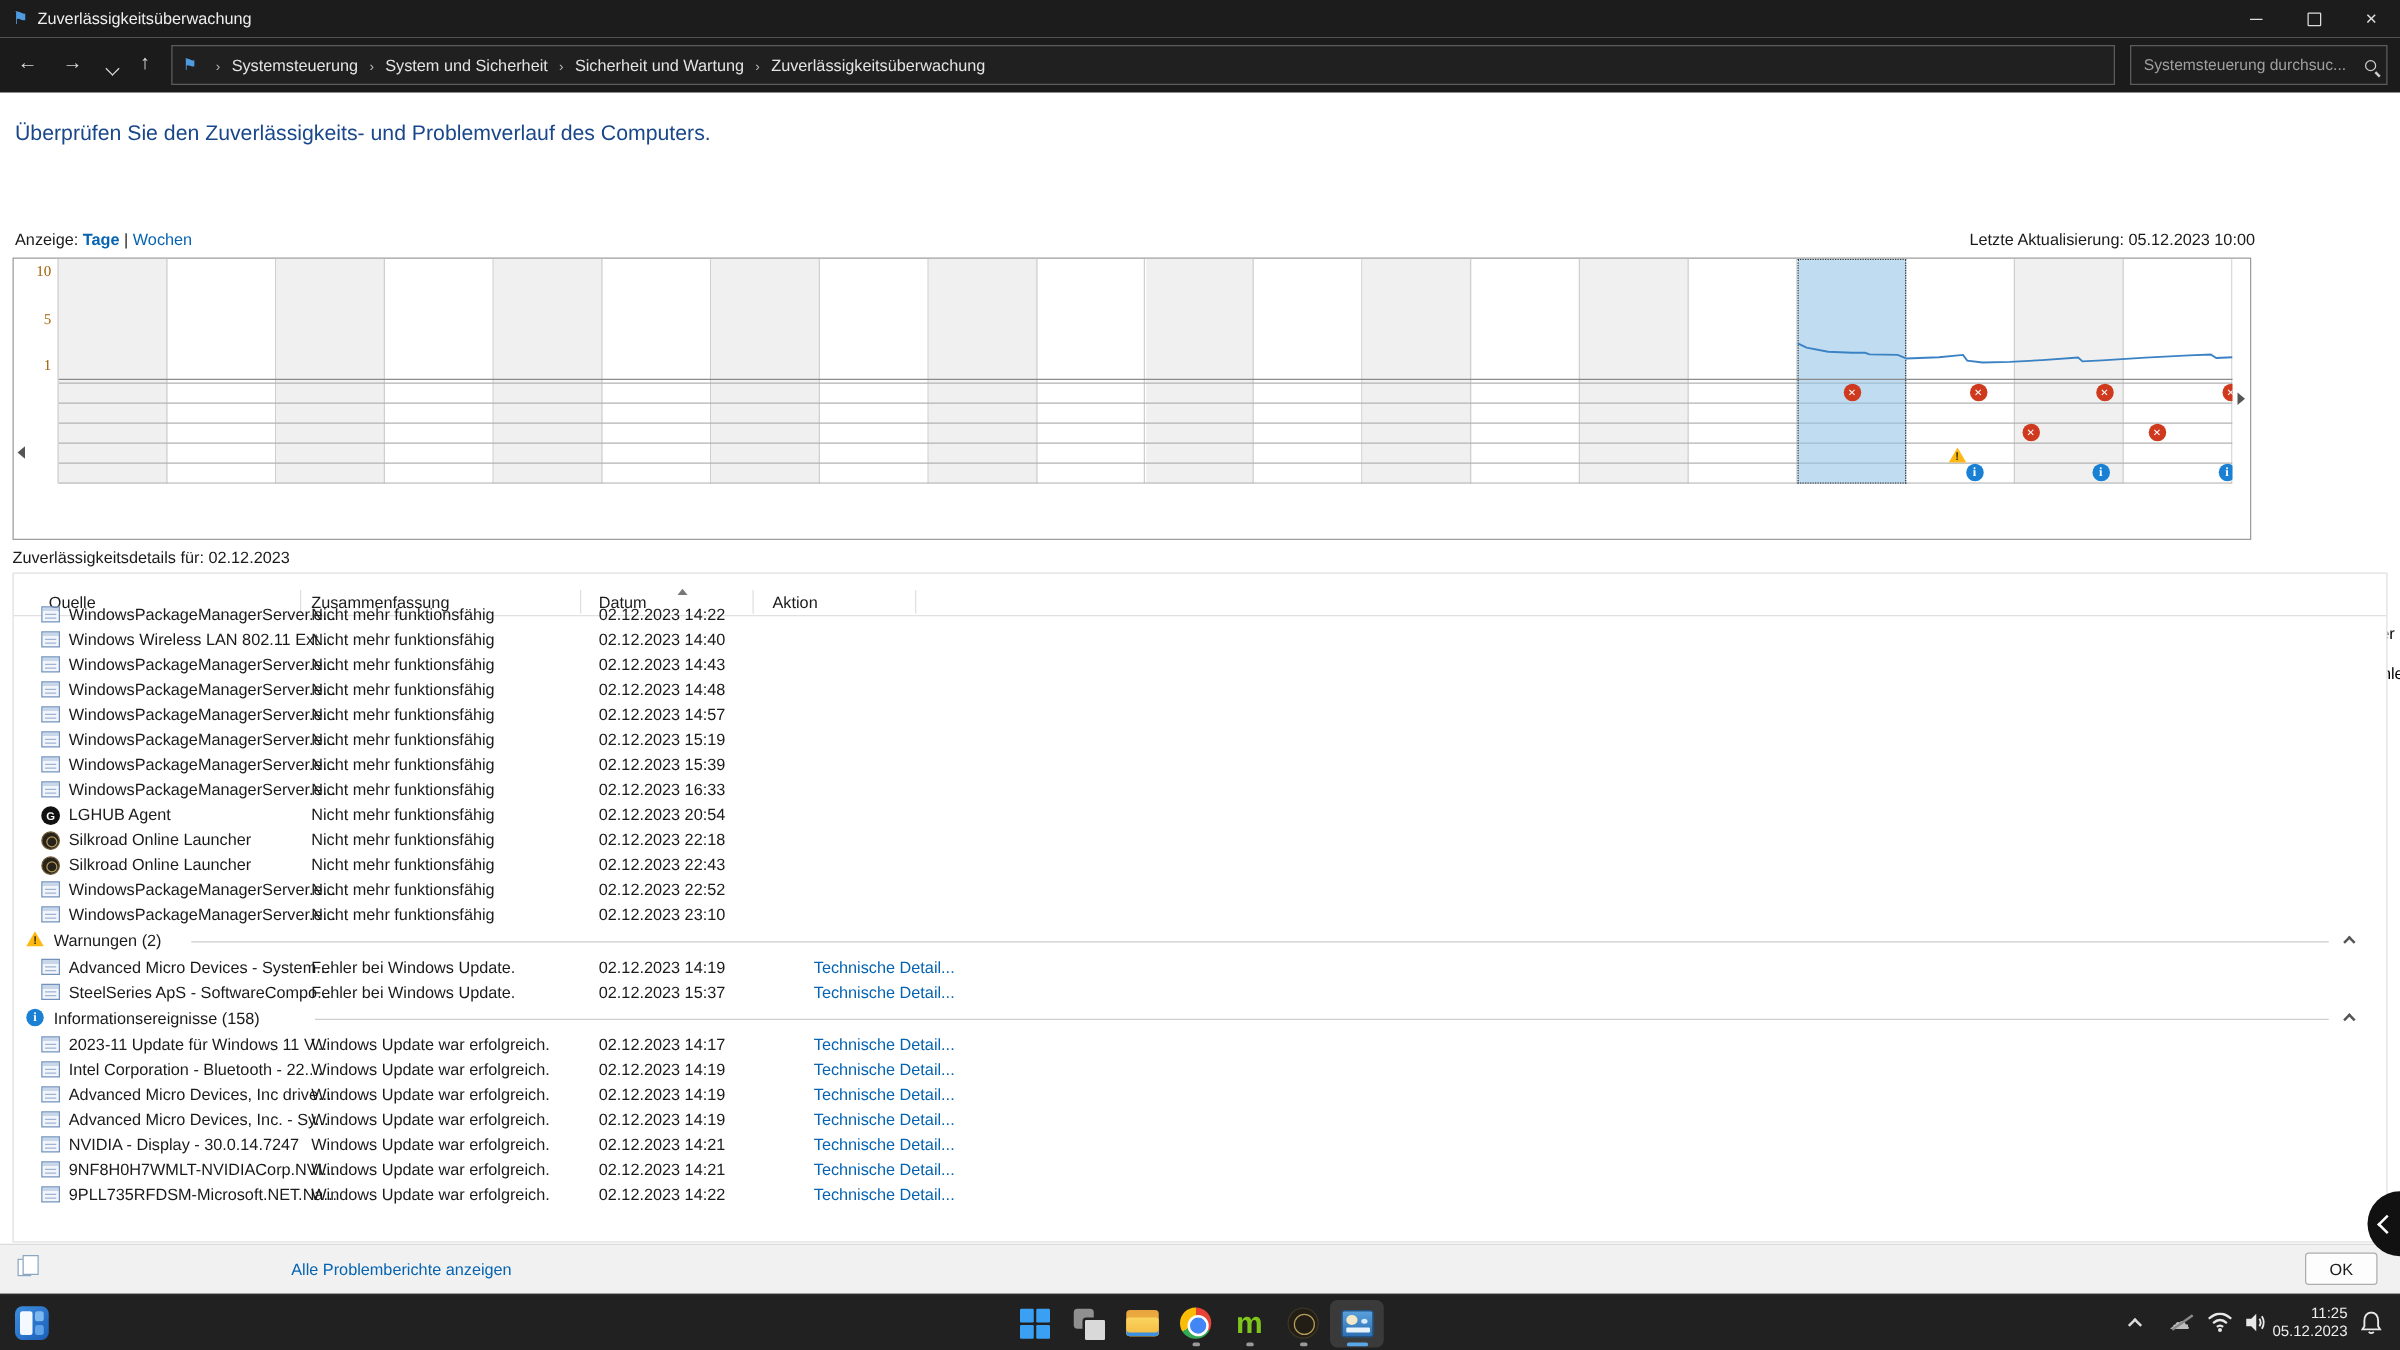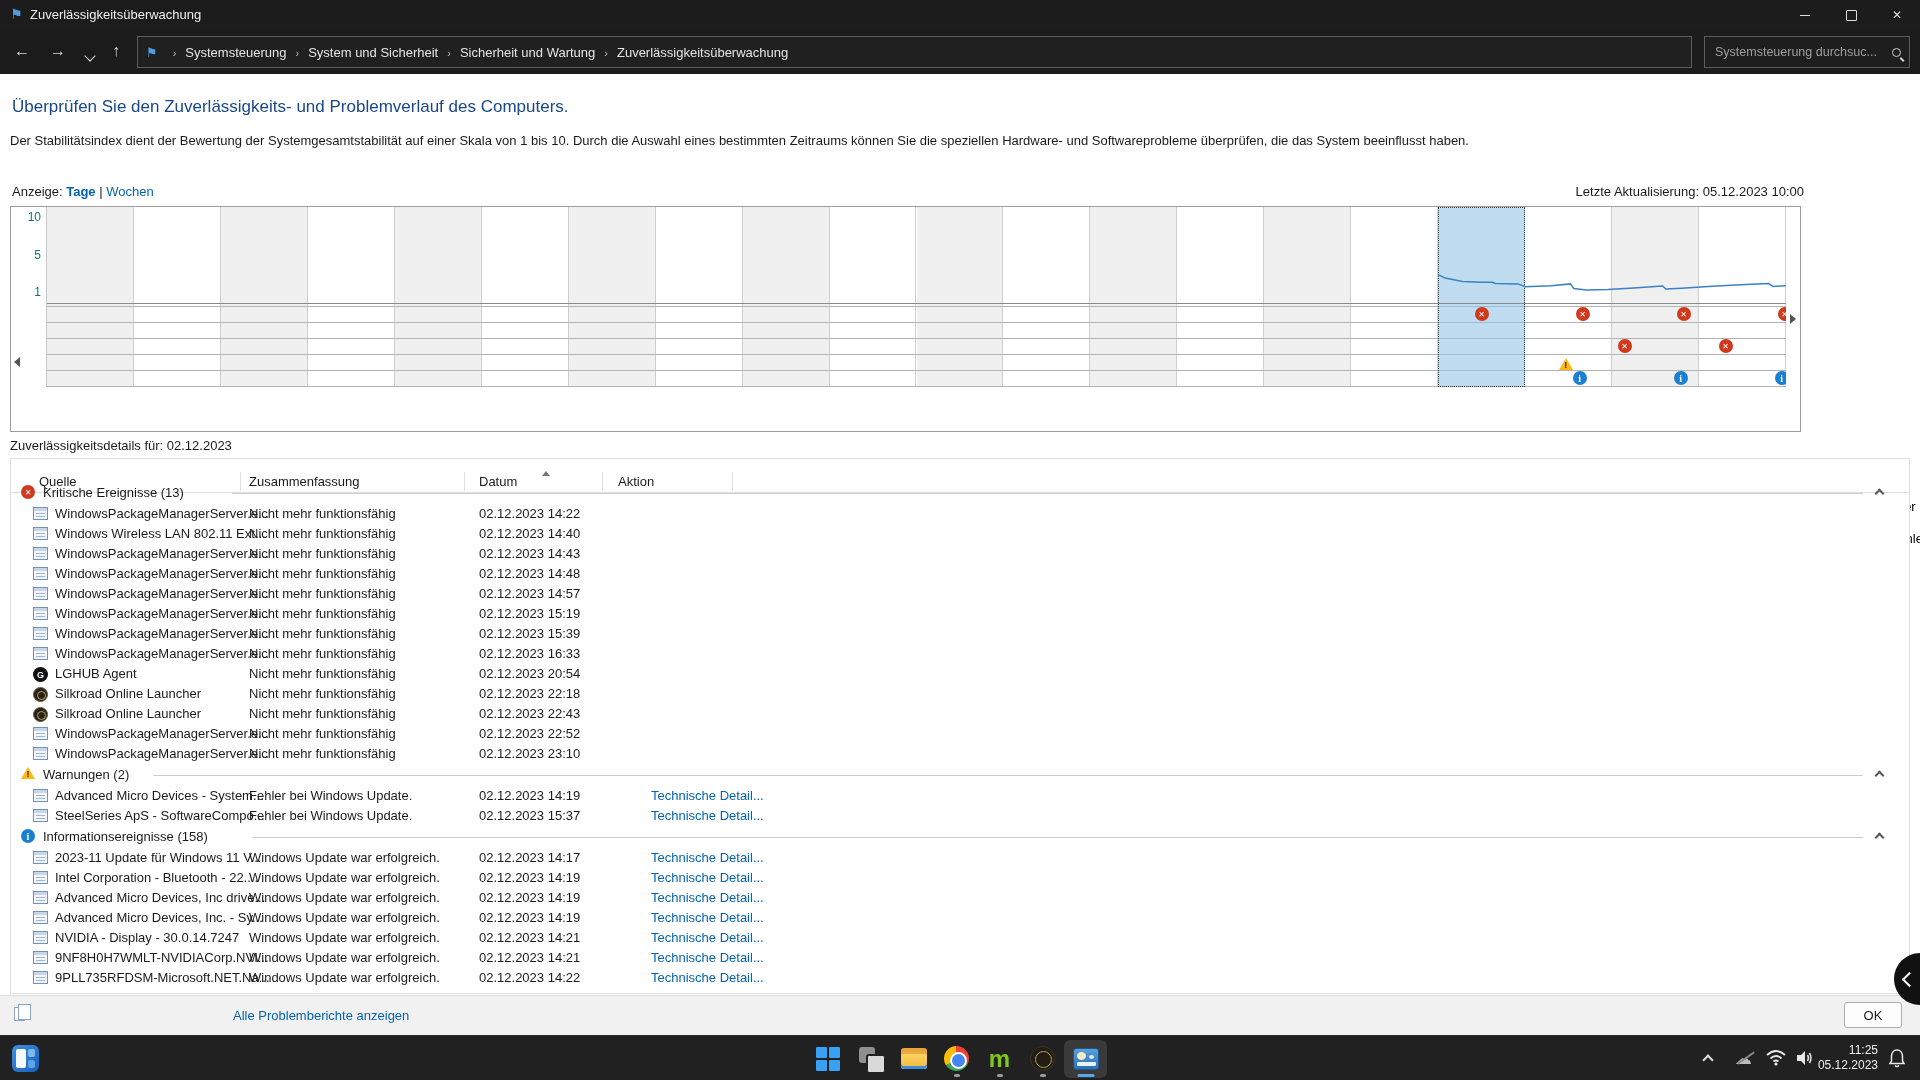--- a/index.html
+++ b/index.html
@@ -35,21 +35,21 @@
   #page-title{position:absolute;left:12px;top:97px;font-size:17px;color:#19478a;}
   #page-sub{position:absolute;left:10px;top:133px;font-size:13px;color:#1a1a1a;width:1880px;}
   #viewrow{position:absolute;left:12px;top:184px;font-size:13px;color:#1a1a1a;}
   #viewrow .lnk{color:#0563b1;}
   #viewrow .sel{font-weight:bold;}
   #lastupd{position:absolute;right:116px;top:184px;font-size:13px;color:#1a1a1a;}
 
   
   #chartbox{position:absolute;left:10px;top:206px;width:1791px;height:226px;border:1px solid #9d9d9d;background:#fff;}
   #yaxis{position:absolute;left:0;top:0;width:36px;height:180px;border-right:1px solid #c9c9c9;}
-  .ytick{position:absolute;right:5px;font-size:12px;color:#0f766e;}
+  .ytick{position:absolute;right:5px;font-size:12px;color:#a16207;font-family:Liberation Serif, serif;}
   #plot{position:absolute;left:36px;top:0;width:1739px;height:180px;overflow:hidden;}
   .day-col{position:absolute;top:0;height:180px;border-right:1px solid #cfcfcf;}
   .day-col.gray{background:#f0f0f0;}
   #mainbottom{position:absolute;left:36px;top:96px;width:1739px;height:1px;background:#8a8a8a;}
   .hgrid{position:absolute;left:0;width:1739px;height:1px;background:#b3b3b3;}
   #sel-overlay{position:absolute;top:0;height:180px;background:rgba(140,198,241,.48);border:1px dotted #3c3c3c;}
   #linesvg{position:absolute;left:36px;top:0;width:1739px;height:97px;}
   .evt-icon{position:absolute;transform:translate(-50%,-50%);}
   #scroll-left{position:absolute;left:3px;top:150px;width:0;height:0;border-top:5px solid transparent;border-bottom:5px solid transparent;border-right:6px solid #555;}
   #scroll-right{position:absolute;left:1779px;top:107px;width:0;height:0;border-top:5px solid transparent;border-bottom:5px solid transparent;border-left:6px solid #555;}
@@ -159,21 +159,20 @@
     </div>
     <span class="navic" id="crumb-drop"><span class="chev"></span></span>
     <span id="refresh">↻</span>
     <div id="searchbox">
       <input placeholder="Systemsteuerung durchsuc..." style="">
       <span class="mag"></span>
     </div>
   </div>
 
   <div id="page-title">Überprüfen Sie den Zuverlässigkeits- und Problemverlauf des Computers.</div>
-  <div id="page-sub">Der Stabilitätsindex dient der Bewertung der Systemgesamtstabilität auf einer Skala von 1 bis 10. Durch die Auswahl eines bestimmten Zeitraums können Sie die speziellen Hardware- und Softwareprobleme überprüfen, die das System beeinflusst haben.</div>
 
   <div id="viewrow">
     <span>Anzeige:</span>
     <span class="lnk sel">Tage</span>
     <span>|</span>
     <span class="lnk">Wochen</span>
   </div>
   <div id="lastupd">Letzte Aktualisierung: 05.12.2023 10:00</div>
 
   <div id="chartbox">
@@ -205,26 +204,20 @@
       <span class="hcell" style="left:238px;">Zusammenfassung</span>
       <span class="hcell" style="left:468px;">Datum</span>
       <span class="hcell" style="left:607px;">Aktion</span>
       <span id="sortup"></span>
       <span class="hsep" style="left:229px;"></span>
       <span class="hsep" style="left:453px;"></span>
       <span class="hsep" style="left:591px;"></span>
       <span class="hsep" style="left:721px;"></span>
     </div>
     <div id="dbody">
-        <div class="sec-hdr">
-          <span class="ic ic-error"></span>
-          <span class="sec-label">Kritische Ereignisse (13)</span>
-          <span class="sec-rule" style="left: 221px;"></span>
-          <span class="sec-chev"></span>
-        </div>
         <div class="trow">
           <span class="ic ic-app"></span>
           <span class="c-src">WindowsPackageManagerServer.e...</span>
           <span class="c-sum">Nicht mehr funktionsfähig</span>
           <span class="c-date">02.12.2023 14:22</span>
         </div>
         <div class="trow">
           <span class="ic ic-app"></span>
           <span class="c-src">Windows Wireless LAN 802.11 Ext...</span>
           <span class="c-sum">Nicht mehr funktionsfähig</span>

